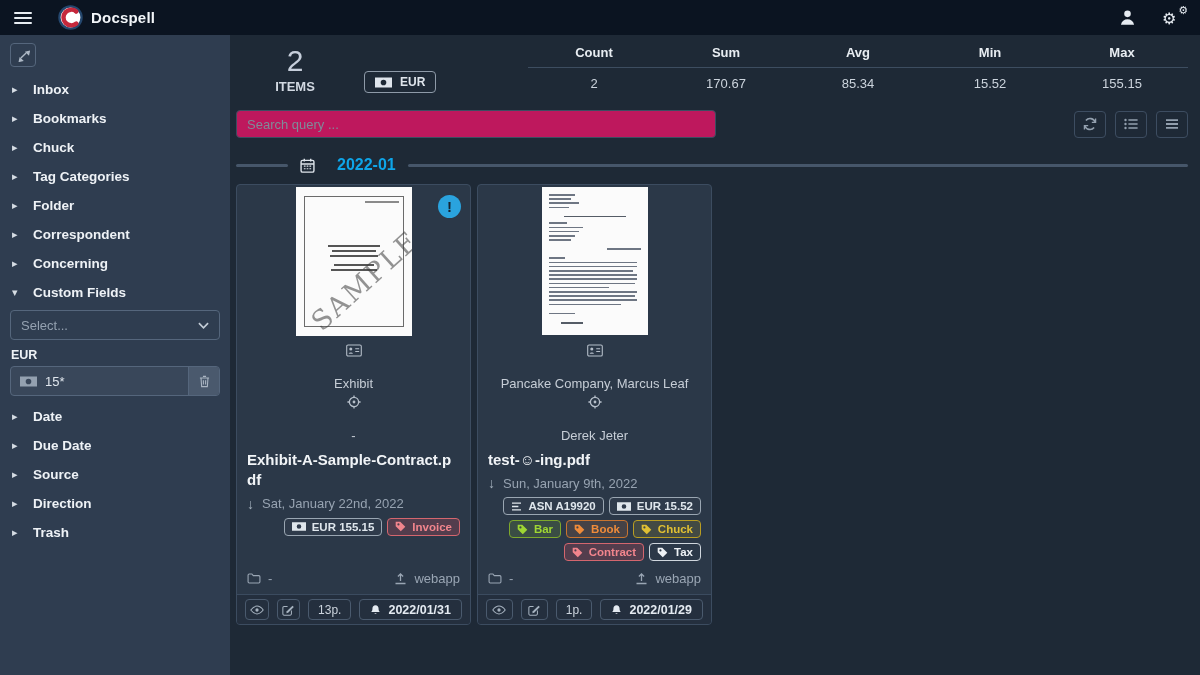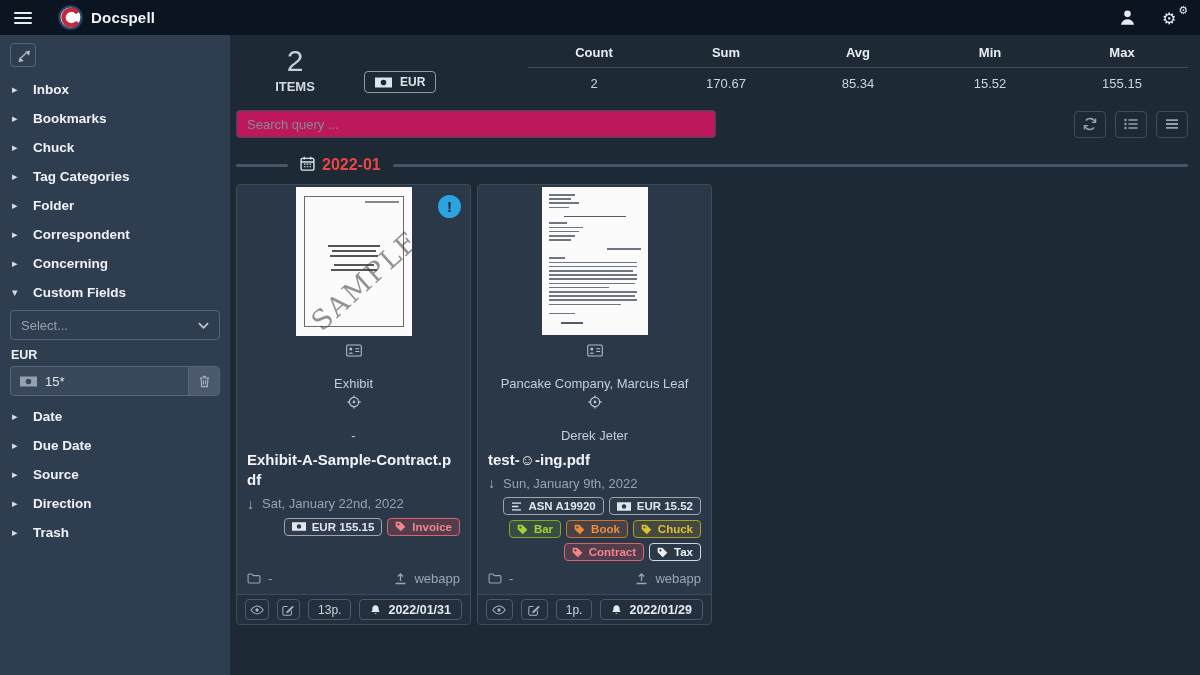--- a/index.html
+++ b/index.html
@@ -59,21 +59,21 @@
   .search-input { width:480px; height:28px; background:#be185d; border:1px solid #3d4d61; border-radius:4px;
     padding:0 10px; color:#cfd6de; font-size:13px; font-family:inherit; outline:none; }
   .search-input::placeholder { color:#7f8b99; }
   .view-btns { margin-left:auto; display:flex; gap:9px; }
   .view-btn { width:32px; height:27px; border:1px solid #3d4d61; border-radius:4px; display:flex;
     align-items:center; justify-content:center; color:#93a0ae; cursor:pointer; background:transparent; }
 
   .month-divider { display:flex; align-items:center; margin-top:18px; gap:12px; }
   .month-divider .rule-s { width:52px; height:3px; background:#46566a; border-radius:2px; }
   .month-divider .rule-l { flex:1; height:3px; background:#46566a; border-radius:2px; }
-  .month-label { display:flex; align-items:flex-start; gap:7px; font-weight:bold; font-size:16px; color:#ef4444; }
+  .month-label { display:flex; align-items:center; gap:22px; font-weight:bold; font-size:16px; color:#0ea5e9; }
   .month-label svg { color:#dfe5ec; }
 
   
   .cards { display:flex; gap:6px; margin-top:10px; align-items:stretch; }
   .card { width:235px; background:#2b3848; border:1px solid #3c4c60; border-radius:4px; display:flex;
     flex-direction:column; overflow:hidden; }
   .preview { height:152px; position:relative; display:flex; justify-content:center; flex-shrink:0; }
   .page { background:#fbfbfb; margin-top:2px; position:relative; overflow:hidden; }
   .page1 { width:116px; height:149px; }
   .page2 { width:106px; height:148px; padding:7px 7px 0 7px; }

